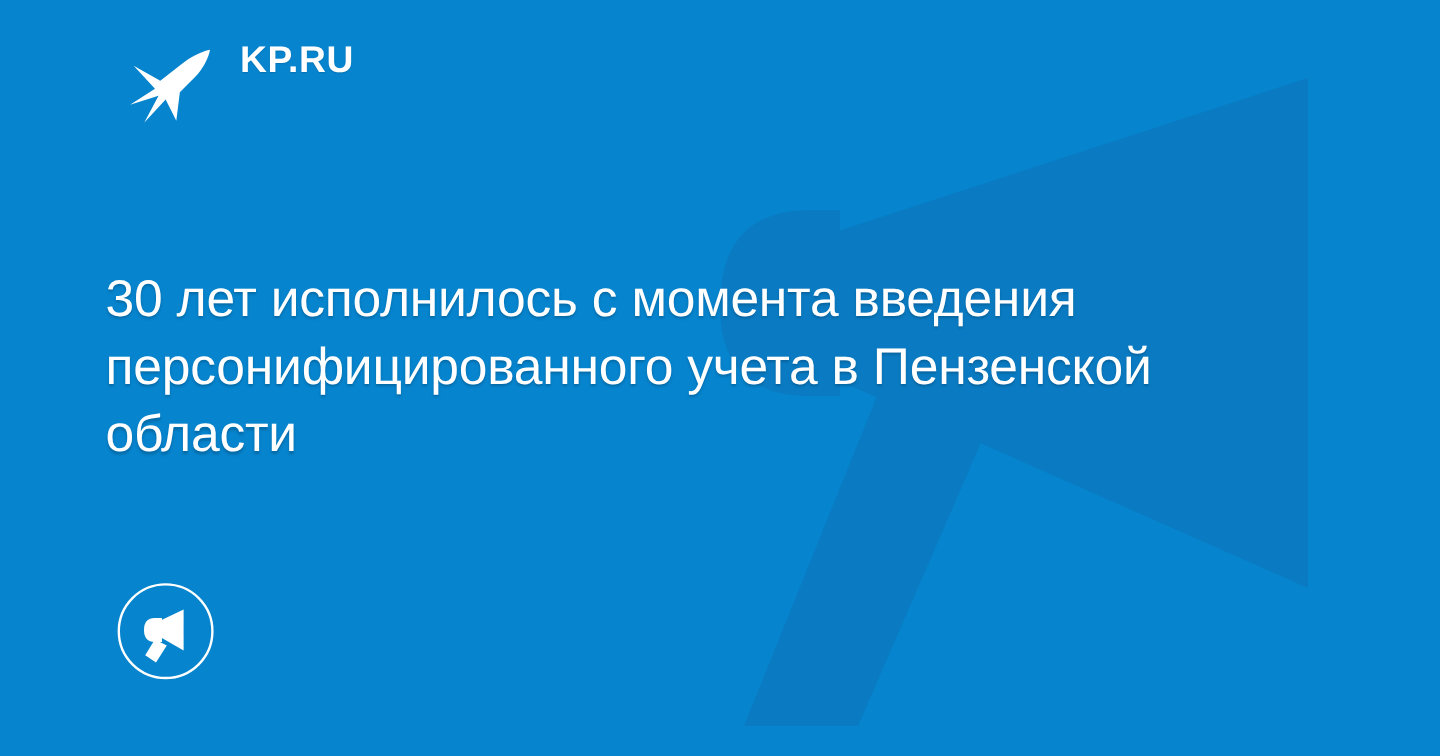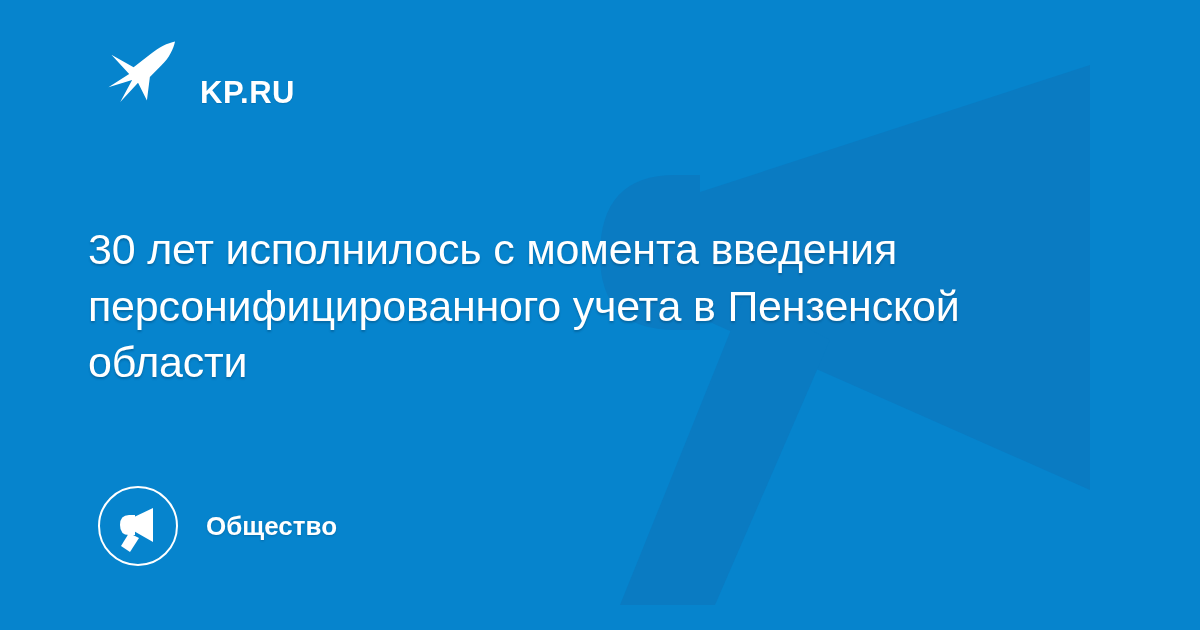--- a/index.html
+++ b/index.html
@@ -31,21 +31,21 @@
     height: 630px;
     pointer-events: none;
   }
 
   
   .brand {
     position: absolute;
     left: 104px;
     top: 34px;
     display: flex;
-    align-items: flex-end;
+    align-items: flex-start;
     gap: 22px;
     height: 74px;
   }
   .brand-mark {
     width: 74px;
     height: 74px;
     display: block;
     flex: 0 0 auto;
   }
   .brand-name {
@@ -124,16 +124,15 @@
   <div class="category">
     <svg class="category-icon" viewBox="0 0 84 84" aria-hidden="true">
       <circle cx="42" cy="42" r="39" fill="none" stroke="#ffffff" stroke-width="2"></circle>
 
       <path fill="#ffffff" d="M57 24 L57 58 L36 46 L36 34 Z"></path>
 
       <path fill="#ffffff" d="M39 31 L39 51 L33 51 Q24 51 24 41 Q24 31 33 31 Z"></path>
 
       <path fill="#ffffff" d="M33 49 L43 54 L34 68 L25 62 Z"></path>
     </svg>
-    <span class="category-label">Общество</span>
   </div>
 
 </div>
 
 </body></html>

